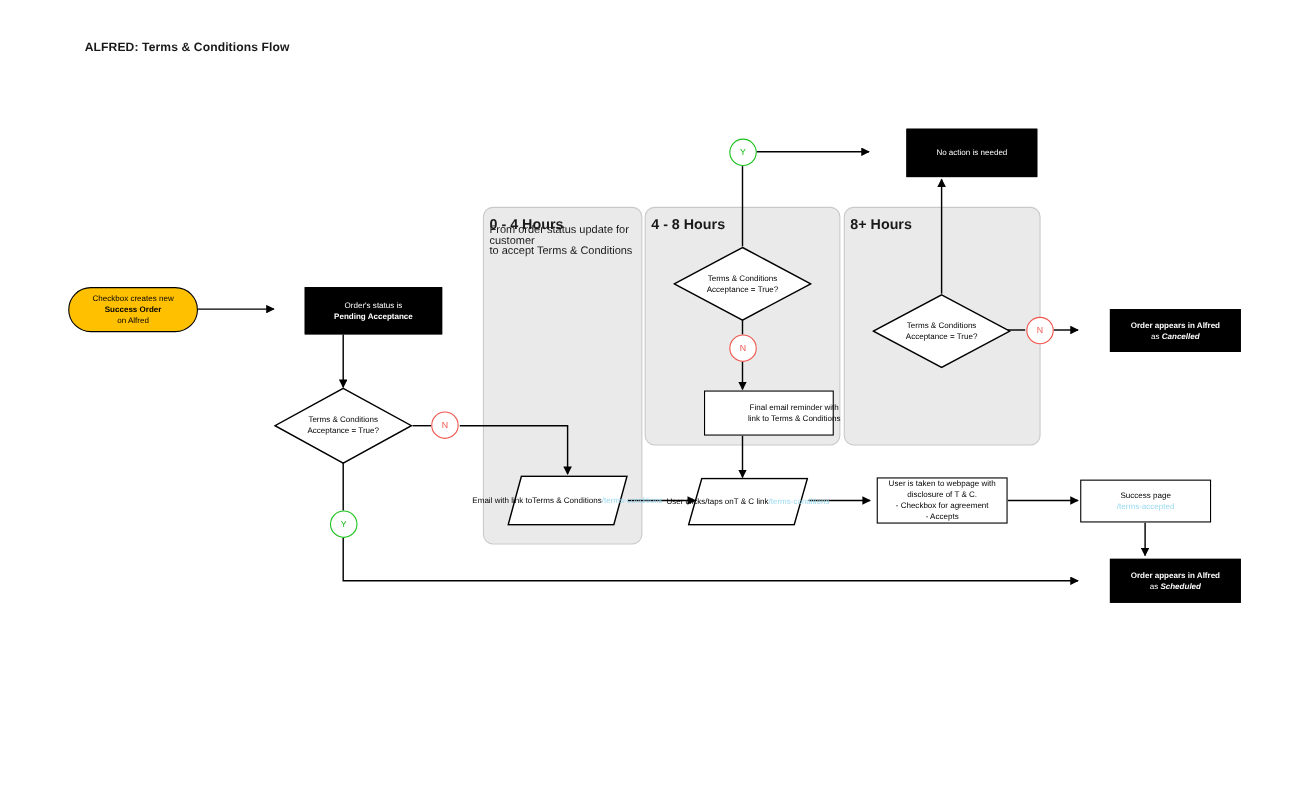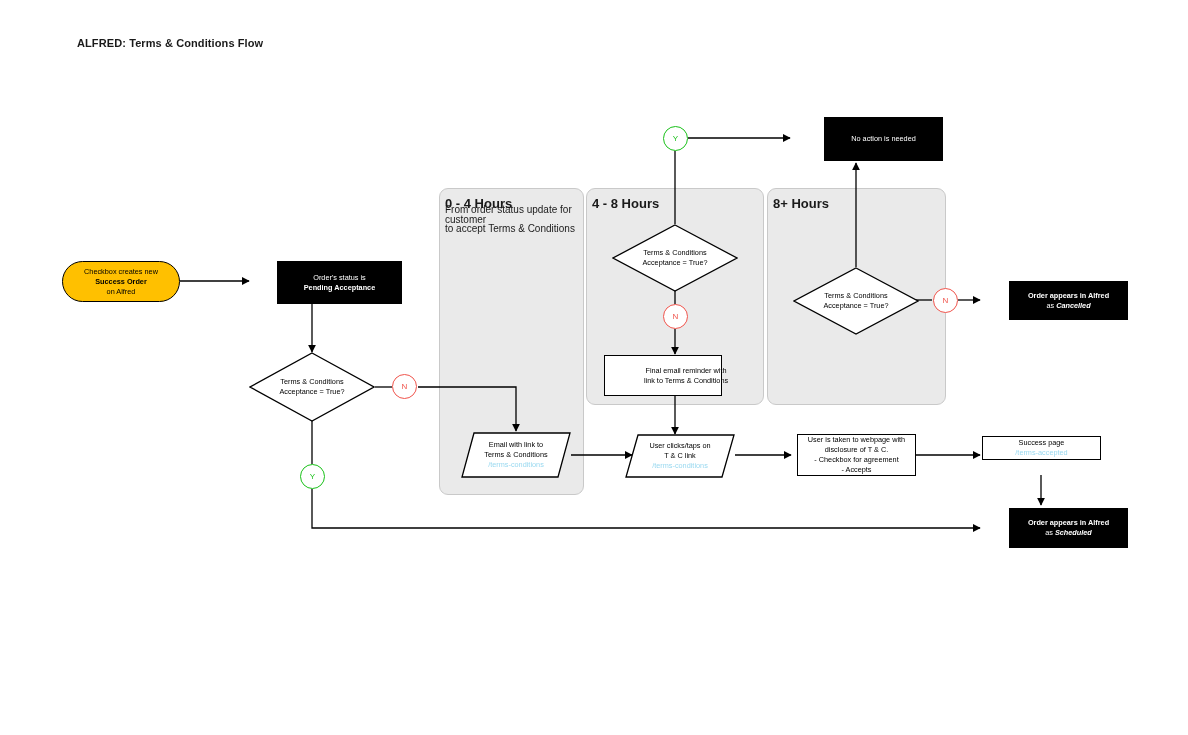--- a/index.html
+++ b/index.html
@@ -107,21 +107,21 @@
     left: 0;
     top: 0;
   }
   .para-text {
     position: absolute;
     left: 0;
     top: 0;
     width: 100%;
     height: 100%;
     display: flex;
-    flex-direction: column;
+    flex-direction: row;
     align-items: center;
     justify-content: center;
     text-align: center;
     font-size: 7.3px;
     line-height: 10px;
     color: #000000;
   }
   .para-text .ln { display: block; white-space: nowrap; }
   
   .diamond-wrap { position: absolute; }
@@ -272,21 +272,21 @@
     </div>
   </div>
 
   <div class="circ circ-y" style="left:663px; top:126px;">Y</div>
   <div class="circ circ-n" style="left:663px; top:304px;">N</div>
 
   <div class="node black-box" style="left:797px; top:117px; width:119px; height:44px;">
     <span class="ln">No action is needed</span>
   </div>
 
-  <div class="node white-box" style="left:604px; top:355px; width:118px; height:41px;padding-left:46px;">
+  <div class="node white-box" style="left:640px; top:355px; width:118px; height:41px;padding-left:46px;">
     <span class="ln">Final email reminder with</span>
     <span class="ln">link to Terms &amp; Conditions</span>
   </div>
 
   <div class="diamond-wrap" style="left:793px; top:267px; width:126px; height:68px;">
     <svg width="126" height="68" viewBox="0 0 126 68" xmlns="http://www.w3.org/2000/svg">
       <polygon points="63,1 125,34 63,67 1,34" fill="#ffffff" stroke="#000000" stroke-width="1.3"></polygon>
     </svg>
     <div class="diamond-text">
       <span class="ln">Terms &amp; Conditions</span>
@@ -312,21 +312,21 @@
     </div>
   </div>
 
   <div class="node white-box" style="left:797px; top:434px; width:119px; height:42px;">
     <span class="ln">User is taken to webpage with</span>
     <span class="ln">disclosure of T &amp; C.</span>
     <span class="ln">- Checkbox for agreement</span>
     <span class="ln">- Accepts</span>
   </div>
 
-  <div class="node white-box" style="left:982px; top:436px; width:119px; height:24px;">
+  <div class="node white-box" style="left:982px; top:436px; width:119px; height:39px;">
     <span class="ln">Success page</span>
     <span class="ln link">/terms-accepted</span>
   </div>
 
   <div class="node black-box" style="left:982px; top:508px; width:119px; height:40px;">
     <span class="ln b">Order appears in Alfred</span>
     <span class="ln"><span>as </span><span class="i">Scheduled</span></span>
   </div>
 
 </div>

